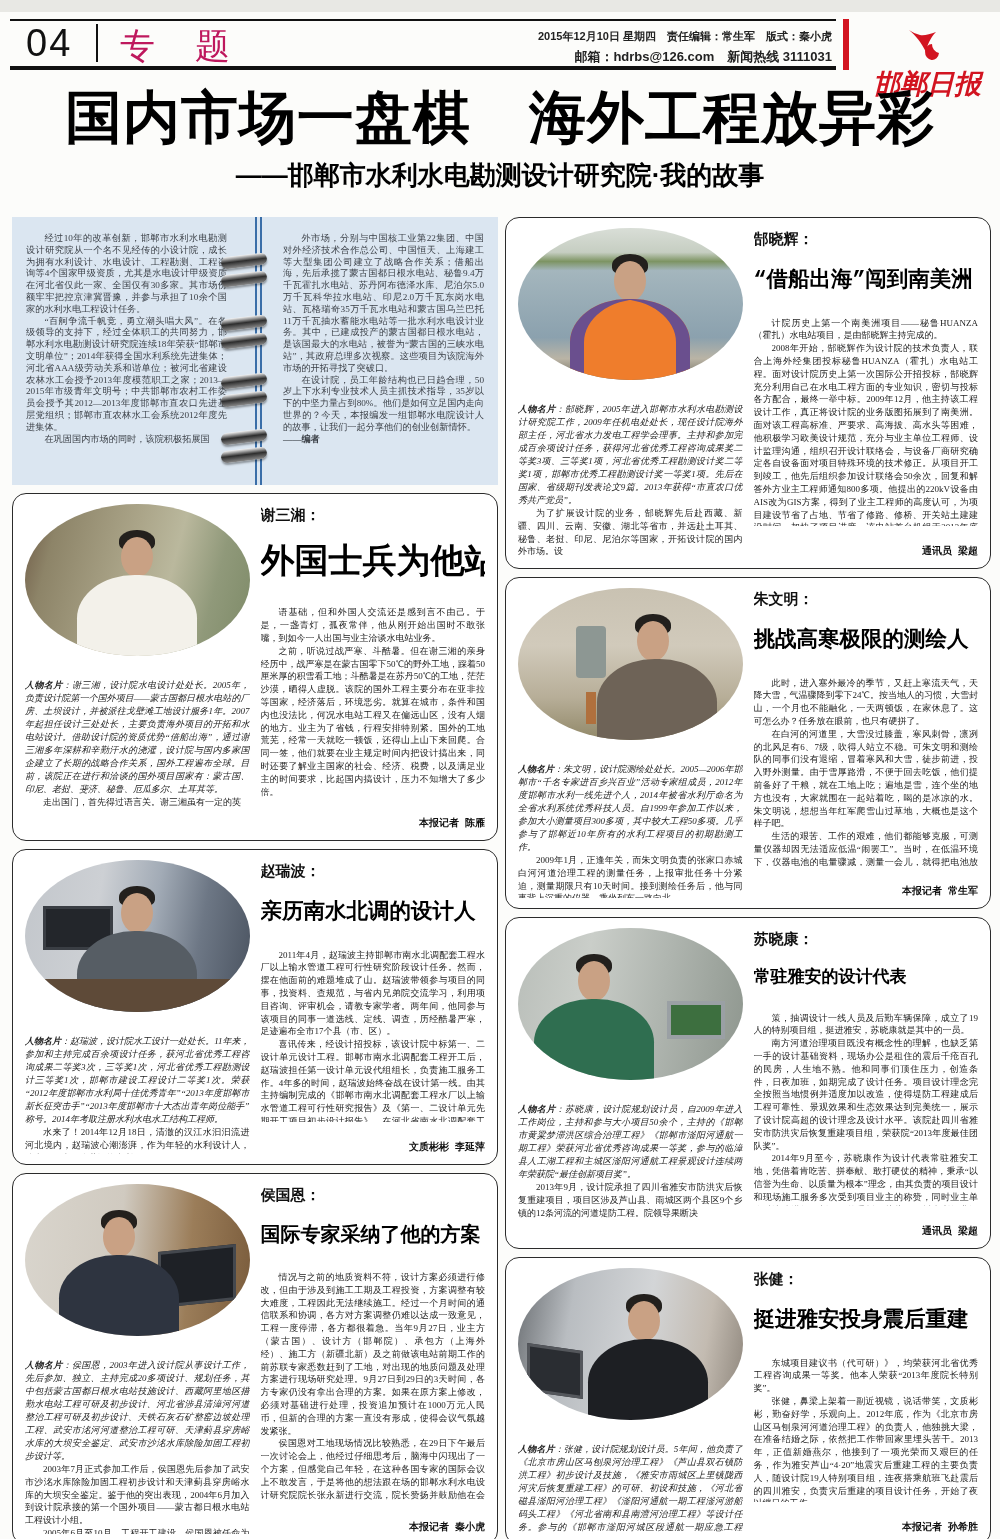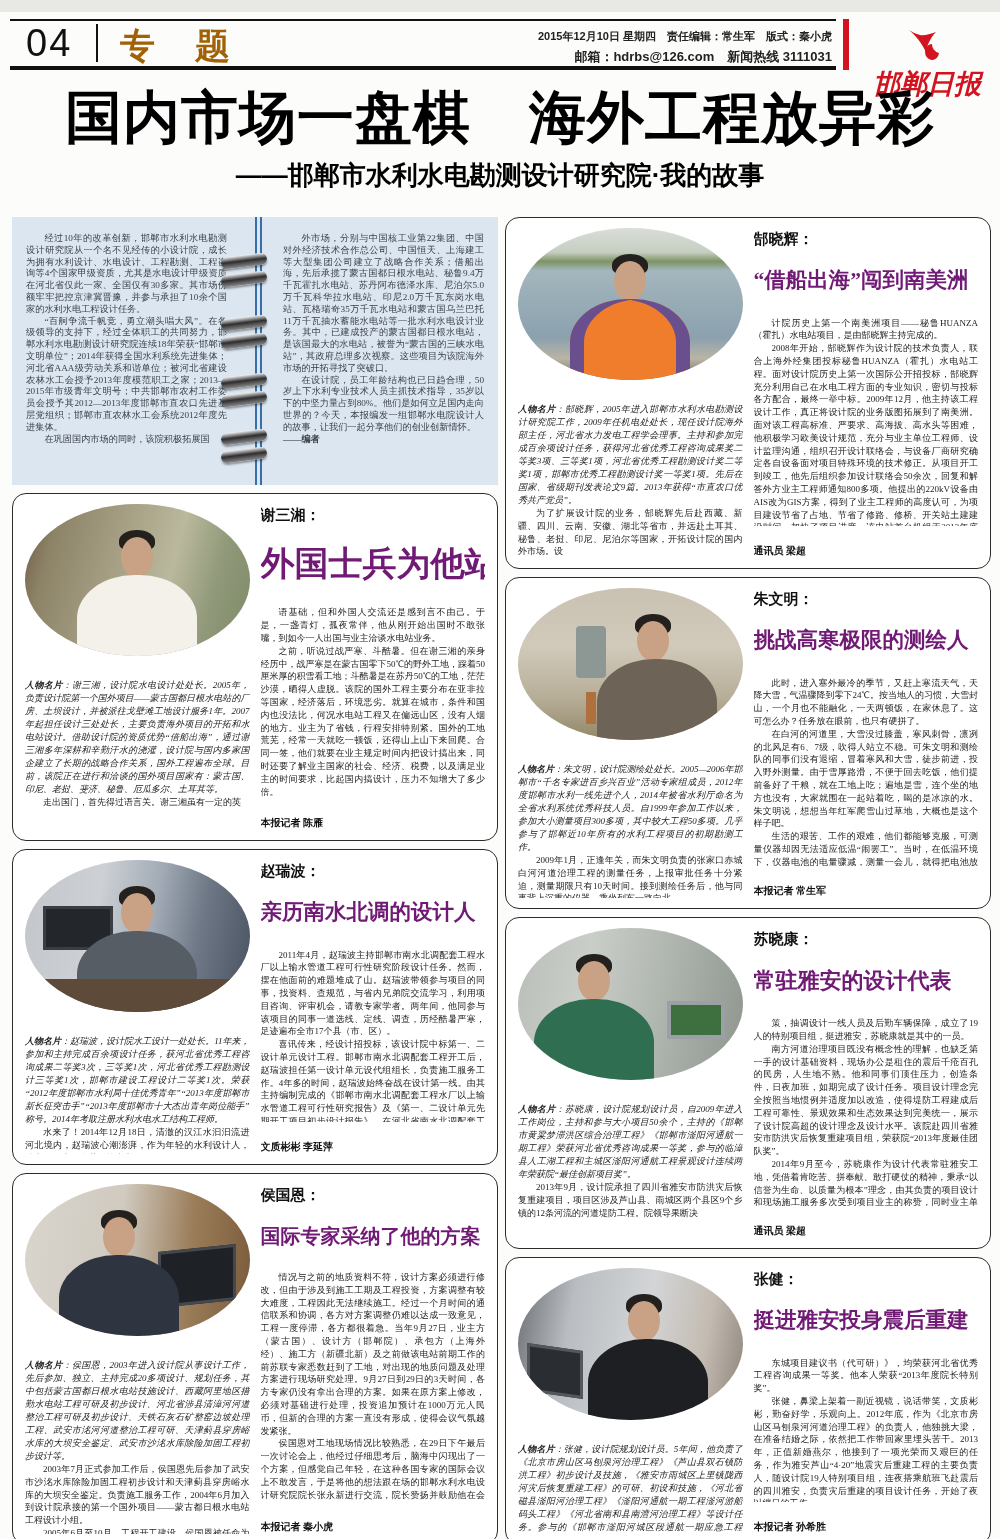--- a/index.html
+++ b/index.html
@@ -9,21 +9,21 @@
     background:#fcfcfa; overflow:hidden; color:#1c1c1c;
     font-family:"Liberation Serif", serif;
   }
   
   .rule-thin { position:absolute; left:10px; top:7px; width:826px; height:2px; background:#111; }
   .rule-thick { position:absolute; left:10px; top:54px; width:826px; height:4px; background:#111; }
   .pageno { position:absolute; left:26px; top:10px; font-family:"Liberation Sans",sans-serif;
             font-size:38px; font-weight:400; letter-spacing:2px; color:#111; }
   .pageno-div { position:absolute; left:96px; top:12px; width:2px; height:38px; background:#111; }
   .section-title { position:absolute; left:120px; top:11px; font-family:"Liberation Sans",sans-serif;
-            font-size:35px; font-weight:700; letter-spacing:40px; color:#a16207; white-space:nowrap; }
+            font-size:35px; font-weight:400; letter-spacing:40px; color:#be185d; white-space:nowrap; }
   .dateline { position:absolute; right:168px; top:17px; width:420px; text-align:right;
             font-size:11px; font-weight:bold; color:#222; font-family:"Liberation Sans",sans-serif; }
   .contactline { position:absolute; right:168px; top:36px; width:420px; text-align:right;
             font-size:13px; font-weight:bold; color:#222; font-family:"Liberation Sans",sans-serif; }
   .red-bar { position:absolute; left:843px; top:7px; width:6px; height:51px; background:#d21420; }
   .masthead { position:absolute; left:856px; top:10px; width:140px; height:48px; display:flex; align-items:center;flex-direction:column; }
   .masthead svg { flex-shrink:0; }
   .masthead-text { font-family:"DejaVu Serif",serif; font-style:italic; font-weight:bold;
             font-size:27px; color:#d21420; letter-spacing:0px; white-space:nowrap; margin-left:2px; }
   
@@ -34,27 +34,27 @@
             font-family:"Liberation Sans",sans-serif; font-weight:900; font-size:26px; color:#000; }
   
   .box { position:absolute; border:1.3px solid #2b2b2b; border-radius:14px; background:#fff;
          padding:10px 12px; overflow:hidden; }
   .cols { display:flex; gap:11px; height:100%; }
   .col { flex:1 1 0; min-width:0; display:flex; flex-direction:column; overflow:hidden;gap:16px; }
   .paras { flex:1 1 auto; overflow:hidden; }
   p.body, p.extra { font-size:9px; line-height:12.8px; text-align:justify; text-indent:2em; color:#222; }
   p.profile { font-size:9px; line-height:13px; text-align:justify; font-style:italic; color:#222; }
   p.profile .lead { font-weight:bold; }
-  .byline { flex-shrink:0; font-size:10px; font-weight:bold;
-            font-family:Liberation Serif, serif; padding-top:2px; color:#111; }
+  .byline { flex-shrink:0; text-align:right; font-size:10px; font-weight:bold;
+            font-family:Liberation Mono, monospace; padding-top:2px; color:#111; }
   .art-name { font-family:"Liberation Sans",sans-serif; font-size:15px; font-weight:700;
             color:#111; margin:2px 0 4px 0; }
-  .art-title { font-family:Liberation Serif, serif; font-weight:900; color:#701a75;
+  .art-title { font-family:Liberation Mono, monospace; font-weight:900; color:#000000;
             line-height:1.1; margin-bottom:8px; letter-spacing:0px; white-space:nowrap; }
-  .t8 { font-size:34px; } .t9 { font-size:22px; } .t10 { font-size:21.5px; } .t11 { font-size:20px; }
+  .t8 { font-size:34px; } .t9 { font-size:17px; } .t10 { font-size:21.5px; } .t11 { font-size:20px; }
   
   .photo { position:relative; width:100%; height:152px; border-radius:50%; overflow:hidden;
            flex-shrink:0; margin-bottom:7px; }
   .photo i { position:absolute; display:block; }
   .ph-head { width:32px; height:40px; border-radius:50%; background:#c9a184; left:50%; top:22%; transform:translateX(-50%); }
   .ph-hair { width:36px; height:22px; border-radius:50% 50% 40% 40%; background:#23201d; left:50%; top:17%; transform:translateX(-50%); }
   .ph-body { width:120px; height:90px; border-radius:48% 48% 0 0; left:50%; top:47%; transform:translateX(-50%); }
   .ph-extra { display:none; }
   .photo.gao  { background:linear-gradient(180deg,#d9ded7 0%,#c6cec2 16%,#7d9463 22%,#a4b6bd 28%,#8ba1ae 72%,#bab4a5 86%,#6f6b5f 100%); }
   .photo.gao .ph-body { background:#ef7d2c; box-shadow:inset 14px 0 0 #6a4f8e, inset -14px 0 0 #6a4f8e; }
@@ -213,21 +213,21 @@
     <div class="cols">
       <div class="col">
         <div class="photo hou">
             <i class="ph-extra"></i>
             <i class="ph-hair"></i>
             <i class="ph-head"></i>
             <i class="ph-body"></i>
           </div>
         <div class="paras">
           <p class="profile"><span class="lead">人物名片</span><span>：侯国恩，2003年进入设计院从事设计工作，先后参加、独立、主持完成20多项设计、规划任务，其中包括蒙古国都日根水电站技施设计、西藏阿里地区措勤水电站工程可研及初步设计、河北省涉县清漳河河道整治工程可研及初步设计、天铁石灰石矿整窑边坡处理工程、武安市洺河河道整治工程可研、天津蓟县穿房峪水库的大坝安全鉴定、武安市沙洺水库除险加固工程初步设计等。</span></p>
-          <p class="extra">2003年7月正式参加工作后，侯国恩先后参加了武安市沙洺水库除险加固工程初步设计和天津蓟县穿房峪水库的大坝安全鉴定。负责施工服务工作，2004年6月加入到设计院承接的第一个国外项目——蒙古都日根水电站工程设计小组。</p>
+          <p class="extra">2003年7月正式参加工作后，侯国恩先后参加了武安市沙洺水库除险加固工程初步设计和天津蓟县穿房峪水库的大坝安全鉴定。鉴于他的突出表现，2004年6月加入到设计院承接的第一个国外项目——蒙古都日根水电站工程设计小组。</p>
           <p class="extra">2005年6月至10月，工程开工建设，侯国恩被任命为院方设计代表，8月电站基础开挖后，他发现实际地质</p>
         </div>
       </div>
       <div class="col">
         <h3 class="art-name">侯国恩：</h3>
         <h2 class="art-title t11">国际专家采纳了他的方案</h2>
         <div class="paras">
           <p class="body">情况与之前的地质资料不符，设计方案必须进行修改，但由于涉及到施工工期及工程投资，方案调整有较大难度，工程因此无法继续施工。经过一个月时间的通信联系和协调，各方对方案调整仍难以达成一致意见，工程一度停滞，各方都很着急。当年9月27日，业主方（蒙古国）、设计方（邯郸院）、承包方（上海外经）、施工方（新疆北新）及之前做该电站前期工作的前苏联专家悉数赶到了工地，对出现的地质问题及处理方案进行现场研究处理。9月27日到29日的3天时间，各方专家仍没有拿出合理的方案。如果在原方案上修改，必须对基础进行处理，投资追加预计在1000万元人民币，但新的合理的方案一直没有形成，使得会议气氛越发紧张。</p>
           <p class="body">侯国恩对工地现场情况比较熟悉，在29日下午最后一次讨论会上，他经过仔细思考后，脑海中闪现出了一个方案，但感觉自己年轻，在这种各国专家的国际会议上不敢发言，于是将他的想法跟在场的邯郸水利水电设计研究院院长张永新进行交流，院长赞扬并鼓励他在会上大胆说出自己的解决方案。随即，侯国恩向国际专家们提出了他的工程布置调整方案。与之前各国专家讨论的调整方案比较，这是最经济合理的一个方案。当即，各国专家及领导拍板采取这套方案。侯国恩受到各方领导及专家的表扬与充分肯定，为邯郸市水利水电勘测设计研究院赢得了国际声誉。</p>
         </div>

